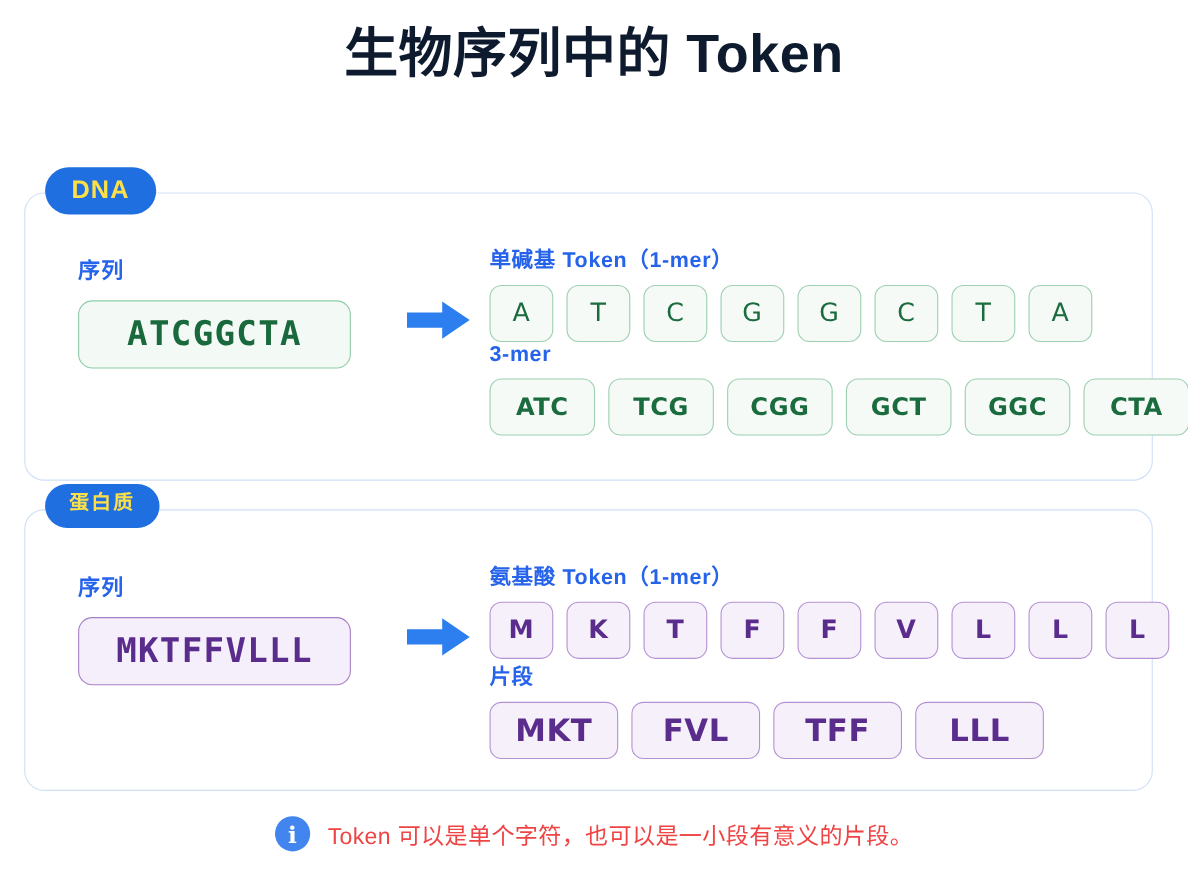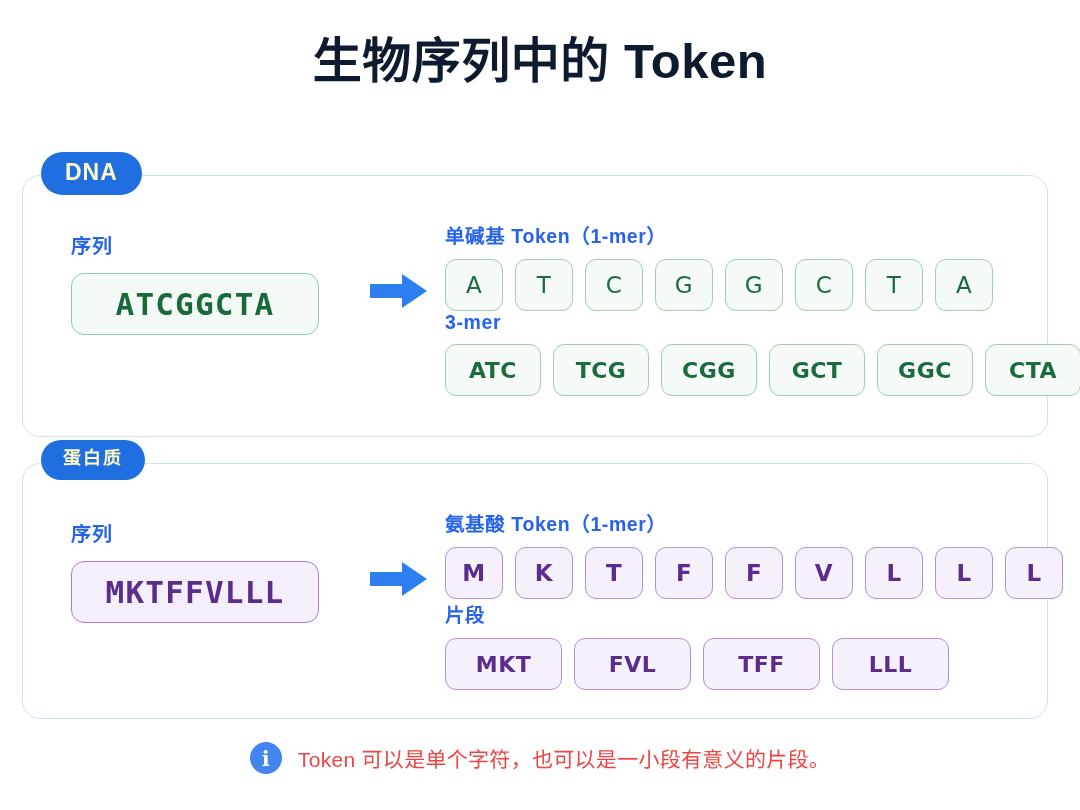--- a/index.html
+++ b/index.html
@@ -14,21 +14,21 @@
     background: #ffffff;
     font-family: "Liberation Sans", "DejaVu Sans", sans-serif;
     color: #0d1b2a;
     overflow: hidden;
   }
 
   .page {
     position: relative;
     width: 1080px;
     height: 810px;
-    padding: 12px;
+    padding: 0;
   }
 
   
   .header {
     text-align: center;
     padding-top: 22px;
   }
 
   .page-title {
     font-size: 49px;
@@ -57,21 +57,21 @@
   }
 
   .card-dna    { top: 175px; height: 262px; }
   .card-protein{ top: 463px; height: 256px; }
 
   .card-badge {
     position: absolute;
     top: -24px;
     left: 18px;
     background: #1f6fe0;
-    color: #fef9c3;
+    color: #fde047;
     font-size: 23px;
     font-weight: 700;
     letter-spacing: 1px;
     padding: 9px 24px 11px;
     border-radius: 26px;
     line-height: 1;
   }
   .card-badge.zh { font-size: 18px; letter-spacing: 2px; padding: 10px 22px 12px; font-family: Liberation Mono, monospace; }
 
   .card-body {
@@ -163,21 +163,21 @@
     border-radius: 11px;
     font-family: "DejaVu Sans", "Liberation Sans", sans-serif;
     font-size: 23px;
     font-weight: 400;
     letter-spacing: 0.5px;
   }
 
   .token.mono1 { width: 58px; }
   .token.mono3 { width: 96px; font-weight: 600; font-size: 22px; }
   .token.aa1   { width: 58px; font-weight: 600; }
-  .token.aa3   { width: 117px; font-weight: 600; font-size: 22px; }
+  .token.aa3   { width: 117px; font-weight: 600; font-size: 28px; }
 
   .token.green {
     background: #f5faf6;
     border: 1.5px solid #9cd0b0;
     color: #1a6b3e;
   }
 
   .token.purple {
     background: #f6f0fb;
     border: 1.5px solid #b391d2;

